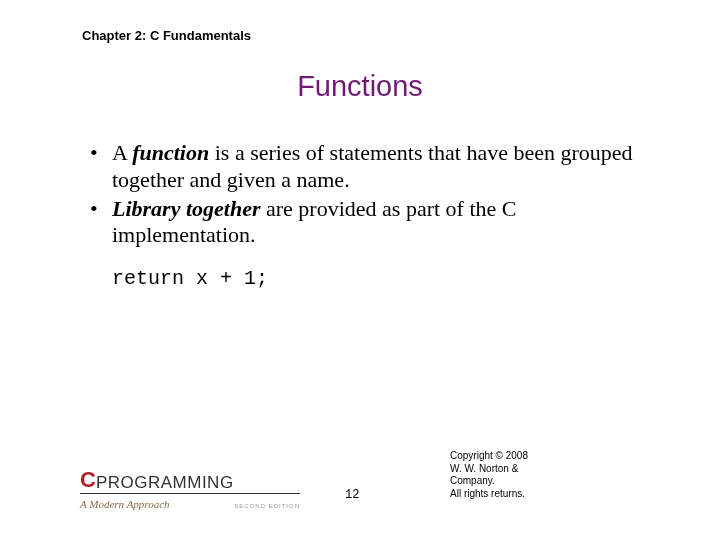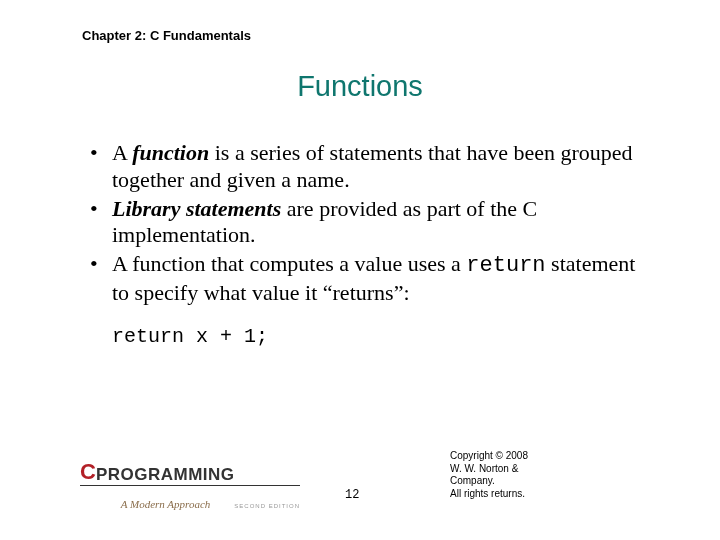--- a/index.html
+++ b/index.html
@@ -28,21 +28,21 @@
     color: #000;
   }
   .title {
     position: absolute;
     top: 70px;
     left: 0;
     width: 720px;
     text-align: center;
     font-family: Arial, Helvetica, sans-serif;
     font-size: 29px;
-    color: #0f766e;
+    color: #701a75;
   }
   .body {
     position: absolute;
     top: 140px;
     left: 90px;
     width: 560px;
     font-size: 22px;
     line-height: 1.22;
   }
   .body ul {
@@ -88,36 +88,36 @@
     align-items: flex-end;
   }
   .logo-c {
     font-weight: 900;
     font-size: 22px;
     color: #b22027;
     letter-spacing: -1px;
     font-family: Arial, Helvetica, sans-serif;
   }
   .logo-prog {
-    font-weight: 700;
+    font-weight: 400;
     font-size: 17px;
     color: #333;
     letter-spacing: 0.5px;
     margin-left: 1px;
     font-family: Arial, Helvetica, sans-serif;
   }
   .logo-sub {
     border-top: 1px solid #333;
     font-style: italic;
     font-family: "Times New Roman", serif;
     font-size: 11px;
     color: #8a6d4b;
-    padding-top: 12px;
+    padding-top: 4px;
     display: flex;
-    justify-content: flex-end;
+    justify-content: space-between;
     align-items: baseline;
     gap: 24px;
   }
   .logo-ed {
     font-style: normal;
     font-family: Arial, sans-serif;
     font-size: 6px;
     letter-spacing: 1px;
     color: #999;
   }
@@ -147,24 +147,21 @@
   <div class="chapter">Chapter 2: C Fundamentals</div>
 
   <div class="title">Functions</div>
 
   <div class="body">
     <ul>
       <li>
         <span>A </span><span class="bi">function</span><span> is a series of statements that have been grouped together and given a name.</span>
       </li>
       <li>
-        <span class="bi">Library statements</span><span> are provided as part of the C implementation.</span>
-      </li>
-      <li>
-        <span>A function that computes a value uses a </span><span class="code">return</span><span> statement to specify what value it “returns”:</span>
+        <span class="bi">Library together</span><span> are provided as part of the C implementation.</span>
       </li>
     </ul>
     <div class="indent-code">return x + 1;</div>
   </div>
 
   <div class="footer">
     <div class="logo">
       <div class="logo-top">
         <span class="logo-c">C</span>
           <span class="logo-prog">PROGRAMMING</span>

